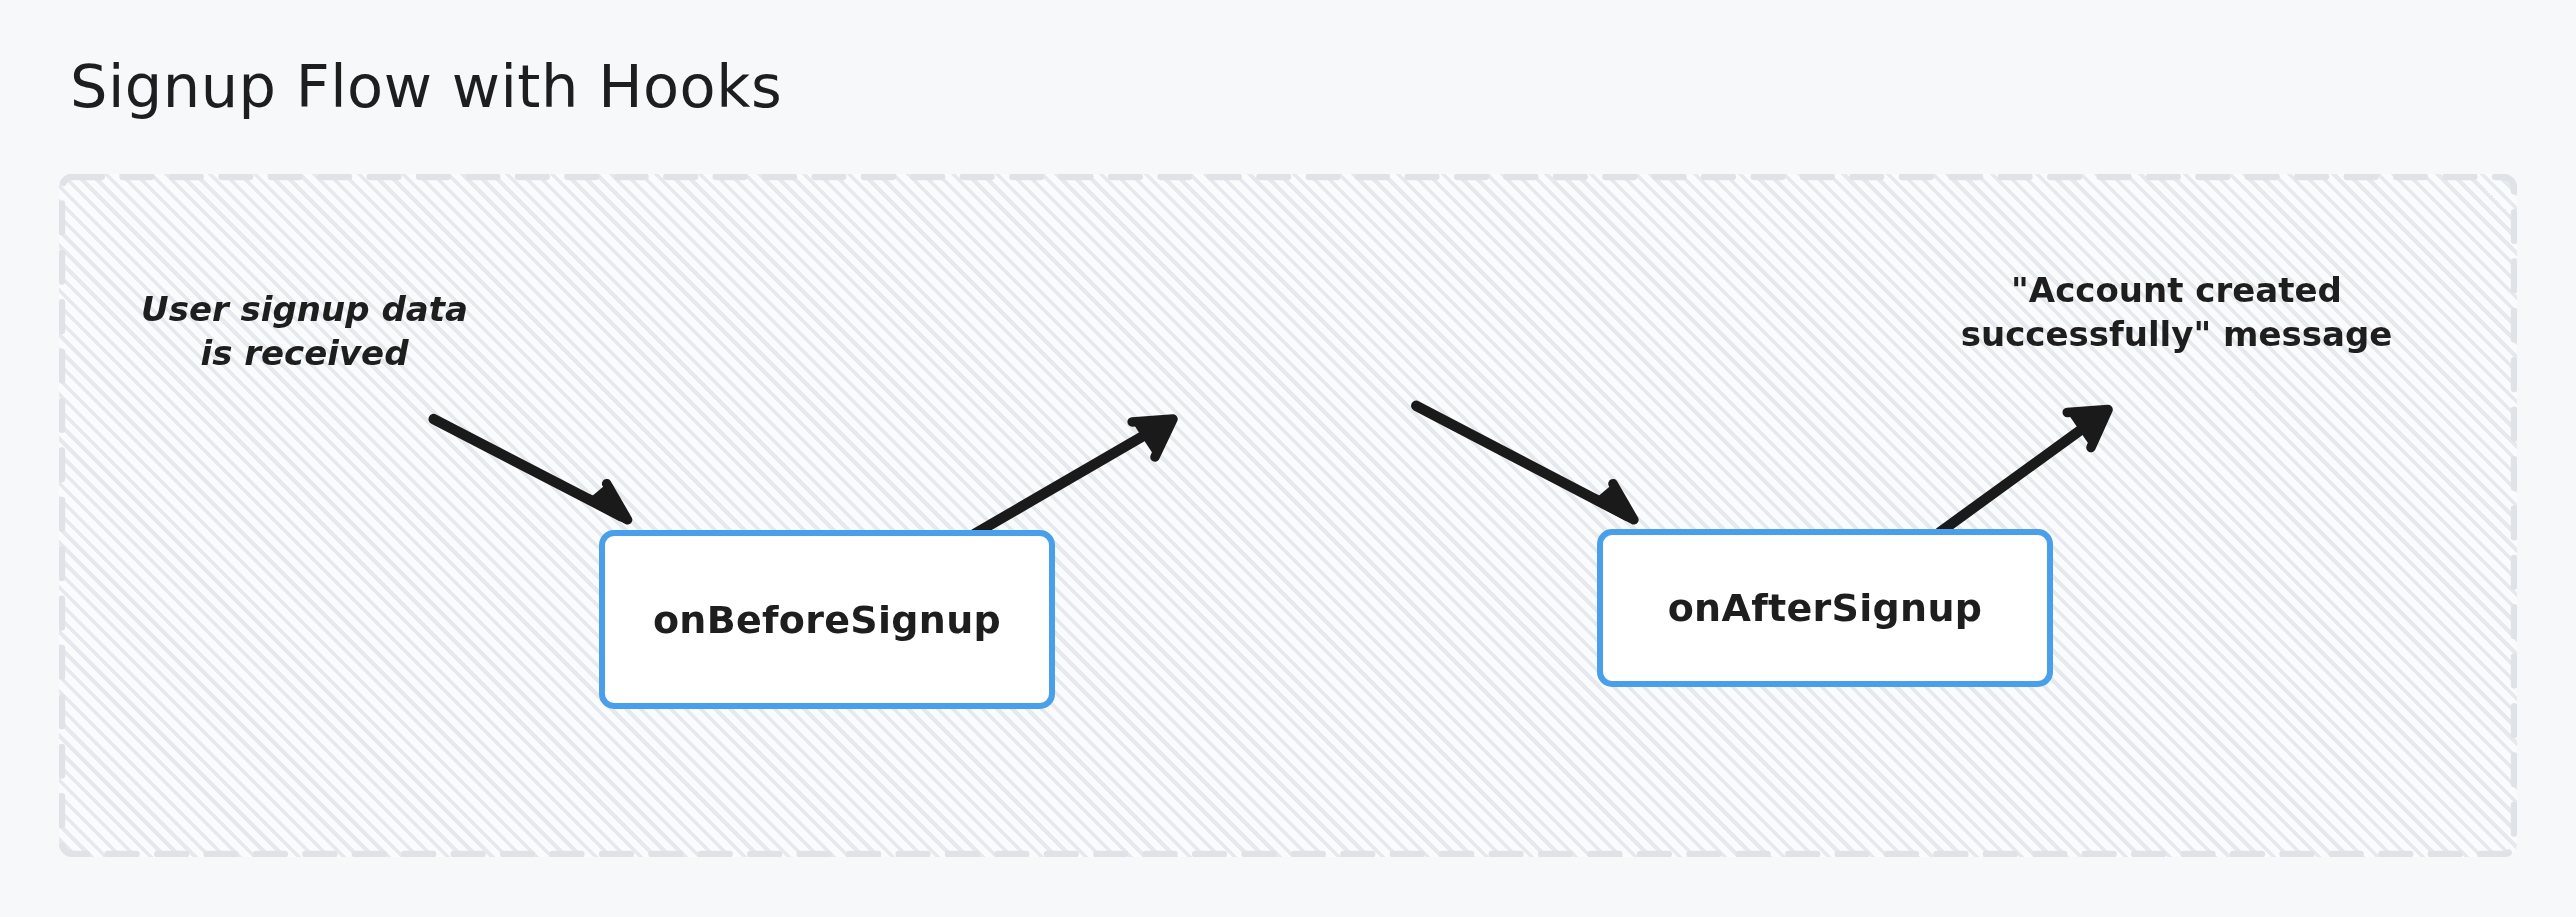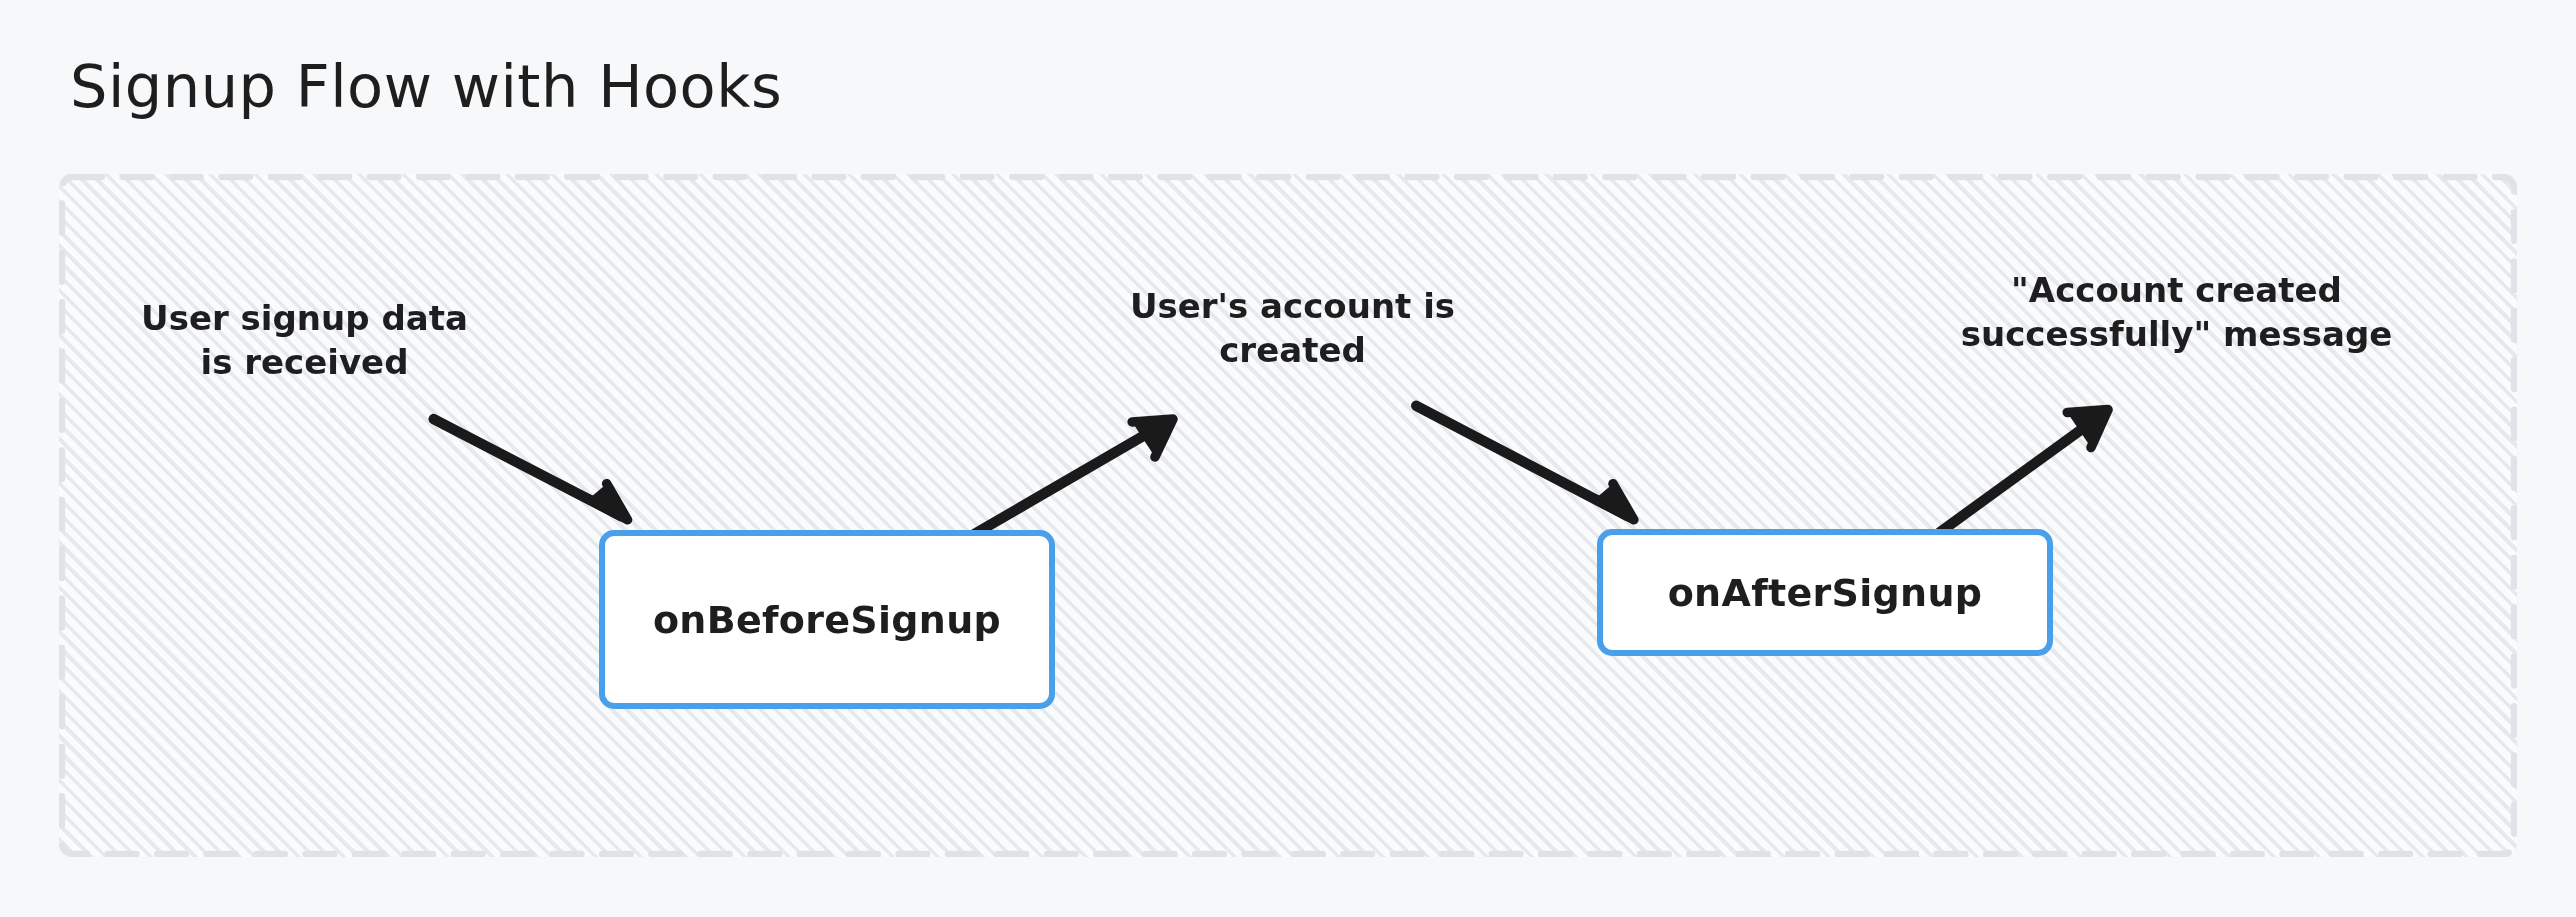--- a/index.html
+++ b/index.html
@@ -94,38 +94,39 @@
   #node-on-before-signup {
     left: 599px;
     top: 530px;
     width: 456px;
     height: 179px;
   }
   #node-on-after-signup {
     left: 1597px;
     top: 529px;
     width: 456px;
-    height: 127px;
+    height: 158px;
   }
 
   
   .edge-label {
     position: absolute;
     font-family: "DejaVu Sans", sans-serif;
     font-size: 34px;
     font-weight: bold;
     color: #1e1e1e;
     text-align: center;
     line-height: 1.28;
     white-space: pre-line;
   }
   #label-signup-data-received {
     left: 67px;
-    top: 297px;
+    top: 288px;
     width: 475px;
+    font-style: italic;
   }
   #label-account-created {
     left: 1055px;
     top: 285px;
     width: 475px;
   }
   #label-success-message {
     left: 1882px;
     top: 269px;
     width: 589px;
@@ -173,20 +174,18 @@
     <span class="hook-node-label">onBeforeSignup</span>
   </div>
 
   <div class="hook-node" id="node-on-after-signup">
     <span class="hook-node-label">onAfterSignup</span>
   </div>
 
   <div class="edge-label" id="label-signup-data-received">User signup data
 is received</div>
 
-  <div class="edge-label" id="label-account-created">User's account is
-created</div>
 
   <div class="edge-label" id="label-success-message">"Account created
 successfully" message</div>
 
 </div>
 
 
 </body></html>

